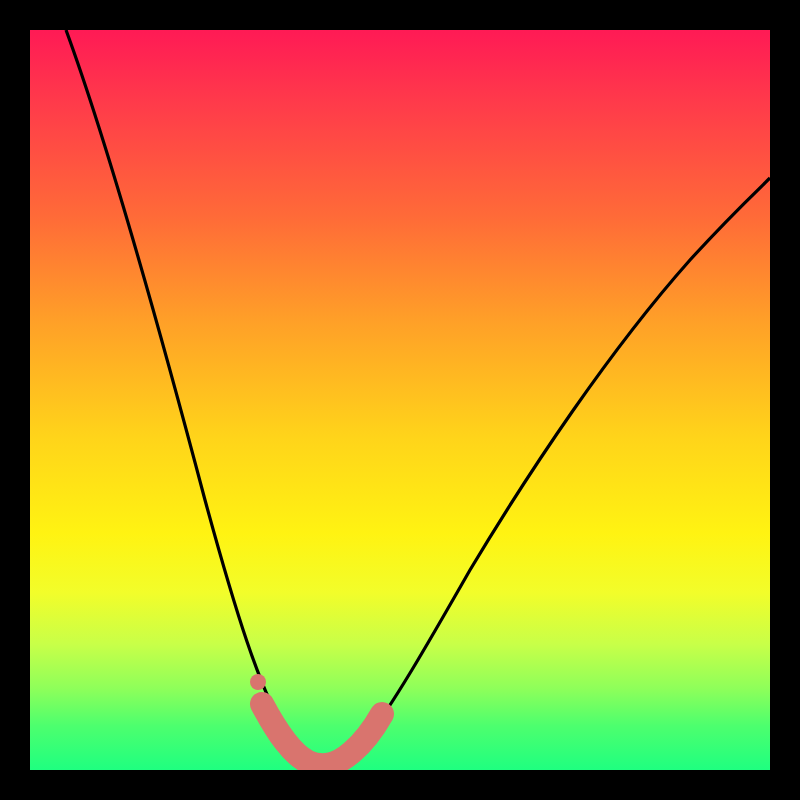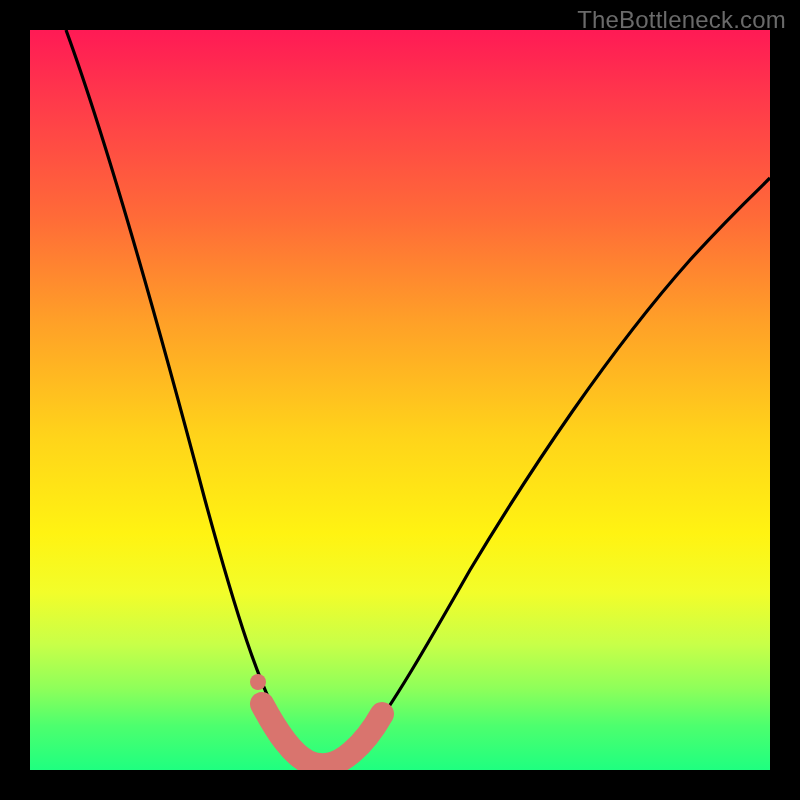--- a/index.html
+++ b/index.html
@@ -59,21 +59,20 @@
     inset: 0;
     width: 100%;
     height: 100%;
   }
 </style>
 </head>
 <body>
 
 <div class="frame">
 
-  <div class="watermark">TheBottleneck.com</div>
 
   <div class="plot-area">
     <div class="gradient"></div>
 
     <svg class="curve" viewBox="0 0 740 740" preserveAspectRatio="none">
 
       <path d="M 36 0
                C 80 120, 130 300, 175 470
                C 205 580, 230 660, 255 700
                C 268 720, 280 732, 293 735

